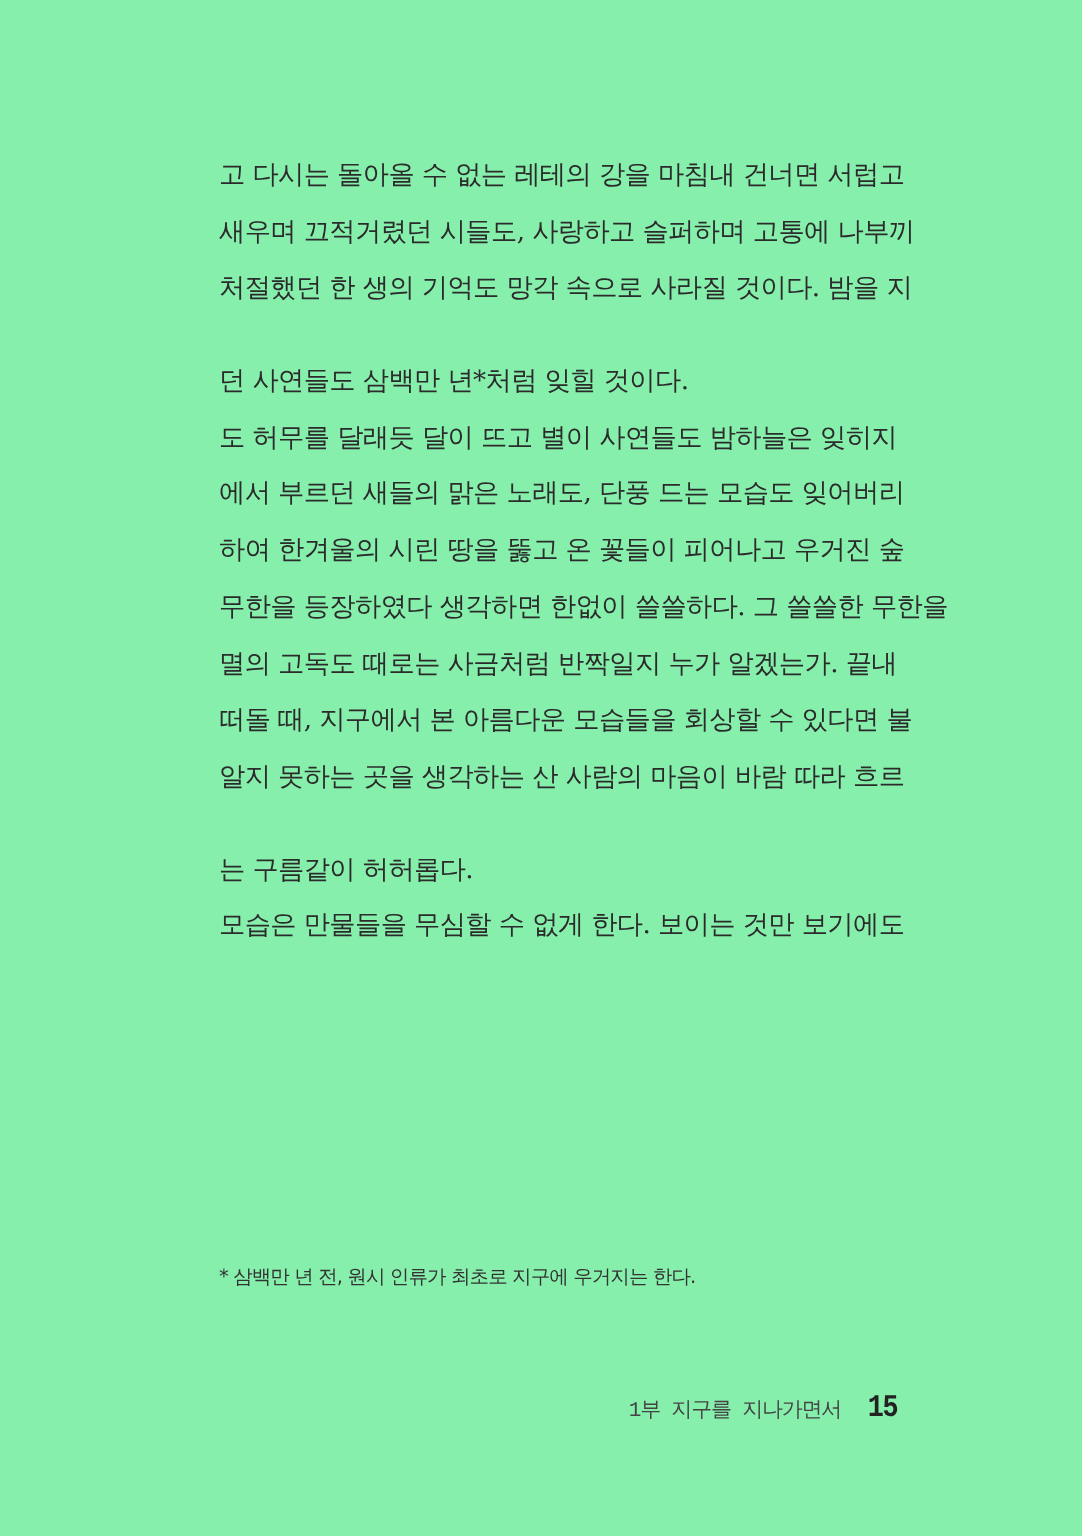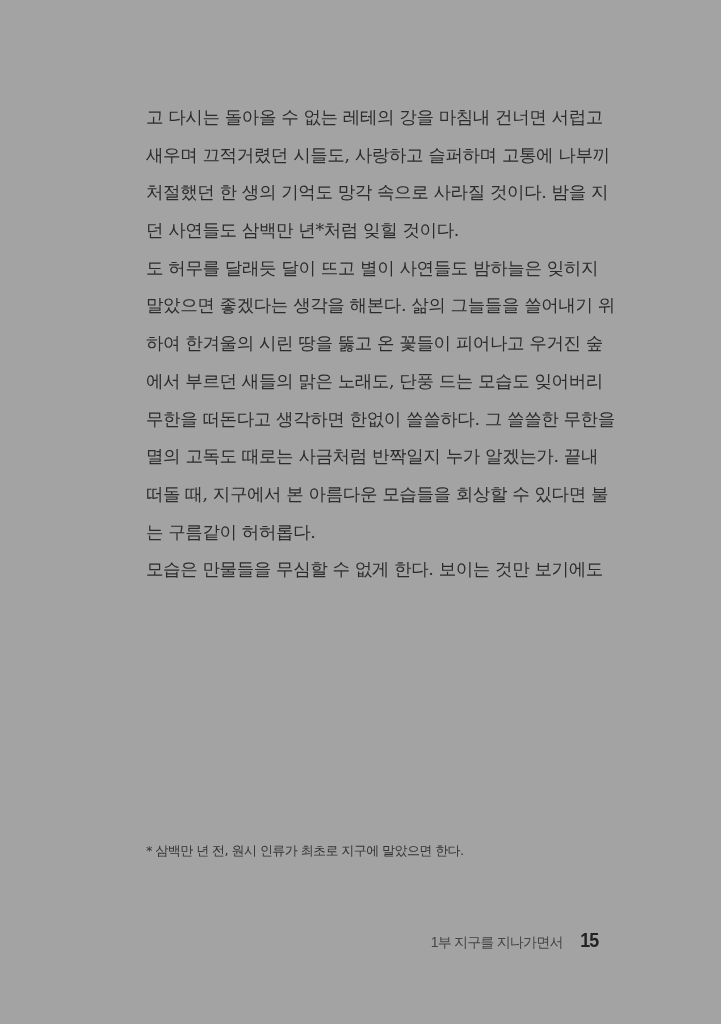--- a/index.html
+++ b/index.html
@@ -12,21 +12,21 @@
       height: 1024px;
       position: relative;
       overflow: hidden;
       color: #2a2a2a;
     }
     .page {
       position: absolute;
       left: 0; top: 0;
       width: 721px;
       height: 1024px;
-      background: #a3a3a3;
+      background: #86efac;
     }
     .body-text {
       position: absolute;
       left: 146px;
       top: 99px;
       width: 452px;
       font-family: "DejaVu Serif", "Liberation Serif", serif;
       font-size: 17.5px;
       color: #2b2b2b;
     }
@@ -34,20 +34,21 @@
       display: block;
       height: 37.7px;
       line-height: 37.7px;
       white-space: nowrap;
       text-align: justify;
       text-align-last: justify;
       letter-spacing: -0.4px;
     }
     .line.last {
       text-align-last: left;
+      margin-top: 24px;
     }
     .line.indent {
       padding-left: 17px;
     }
     .footnote {
       position: absolute;
       left: 146px;
       top: 842px;
       font-family: "DejaVu Sans", "Liberation Sans", sans-serif;
       font-size: 13px;
@@ -55,21 +56,21 @@
       letter-spacing: -0.6px;
       white-space: nowrap;
     }
     .running-footer {
       position: absolute;
       right: 123px;
       top: 928px;
       display: flex;
       align-items: baseline;
       gap: 14px;
-      font-family: Liberation Sans, sans-serif;
+      font-family: Liberation Mono, monospace;
       color: #333333;
       text-align: center;
     }
     .running-title {
       font-size: 14px;
       letter-spacing: -0.8px;
       color: #444444;
     }
     .page-number {
       font-size: 21px;
@@ -83,29 +84,29 @@
 </head>
 <body>
 
 <div class="page">
   <div class="body-text">
     <span class="line">고 다시는 돌아올 수 없는 레테의 강을 마침내 건너면 서럽고</span>
     <span class="line">새우며 끄적거렸던 시들도, 사랑하고 슬퍼하며 고통에 나부끼</span>
     <span class="line">처절했던 한 생의 기억도 망각 속으로 사라질 것이다. 밤을 지</span>
     <span class="line last">던 사연들도 삼백만 년*처럼 잊힐 것이다.</span>
     <span class="line">도 허무를 달래듯 달이 뜨고 별이 사연들도 밤하늘은 잊히지</span>
-    <span class="line">말았으면 좋겠다는 생각을 해본다. 삶의 그늘들을 쓸어내기 위</span>
+    <span class="line">에서 부르던 새들의 맑은 노래도, 단풍 드는 모습도 잊어버리</span>
     <span class="line">하여 한겨울의 시린 땅을 뚫고 온 꽃들이 피어나고 우거진 숲</span>
-    <span class="line">에서 부르던 새들의 맑은 노래도, 단풍 드는 모습도 잊어버리</span>
-    <span class="line">무한을 떠돈다고 생각하면 한없이 쓸쓸하다. 그 쓸쓸한 무한을</span>
+    <span class="line">무한을 등장하였다 생각하면 한없이 쓸쓸하다. 그 쓸쓸한 무한을</span>
     <span class="line">멸의 고독도 때로는 사금처럼 반짝일지 누가 알겠는가. 끝내</span>
     <span class="line">떠돌 때, 지구에서 본 아름다운 모습들을 회상할 수 있다면 불</span>
+    <span class="line">알지 못하는 곳을 생각하는 산 사람의 마음이 바람 따라 흐르</span>
     <span class="line last">는 구름같이 허허롭다.</span>
     <span class="line">모습은 만물들을 무심할 수 없게 한다. 보이는 것만 보기에도</span>
   </div>
 
-  <div class="footnote">* 삼백만 년 전, 원시 인류가 최초로 지구에 말았으면 한다.</div>
+  <div class="footnote">* 삼백만 년 전, 원시 인류가 최초로 지구에 우거지는 한다.</div>
 
   <div class="running-footer">
     <span class="running-title">1부 지구를 지나가면서</span>
     <span class="page-number">15</span>
   </div>
 </div>
 
 </body></html>

